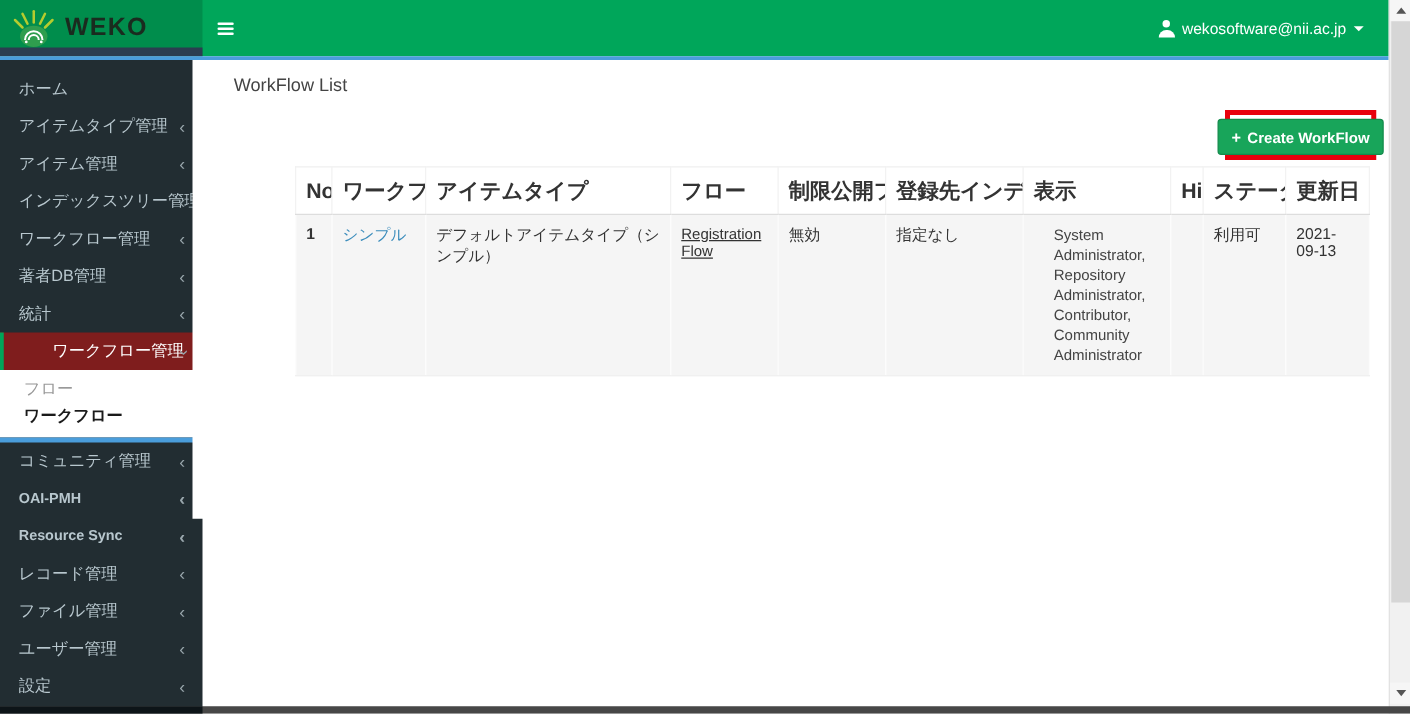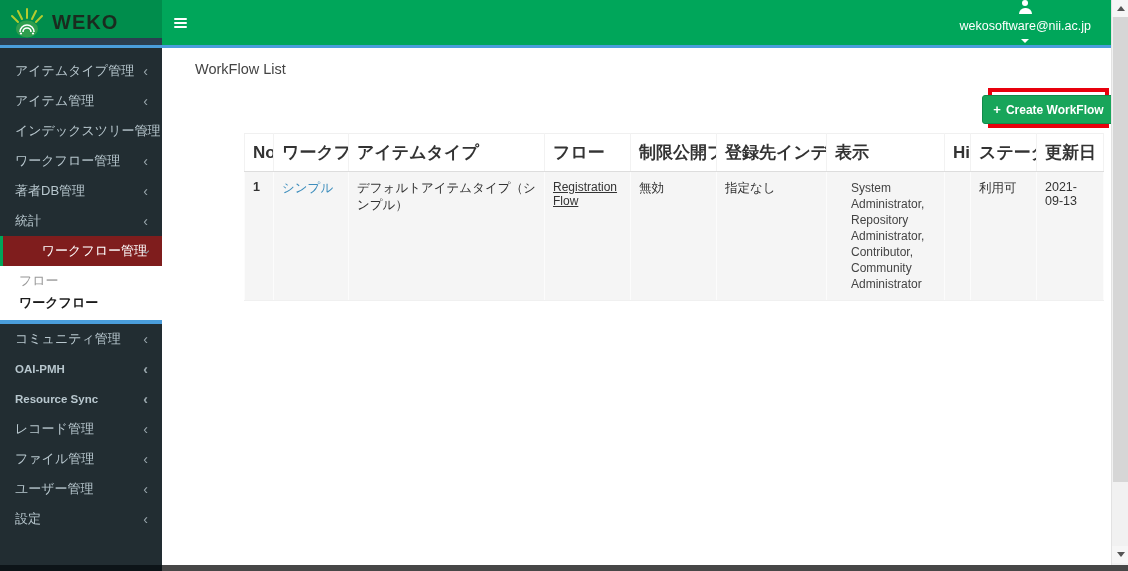--- a/index.html
+++ b/index.html
@@ -10,41 +10,41 @@
   .page { position:absolute; left:0; top:0; width:1111px; height:571px; }
 
   
   .navbar { position:absolute; left:0; top:0; width:1111px; height:45px; background:#00a65a; }
   .brand { position:absolute; left:0; top:0; width:162px; height:45px; background:#008d4c; display:flex; align-items:center; padding-left:10px; cursor:pointer; }
   .brand::after { content:""; position:absolute; left:0; bottom:0; width:162px; height:7px; background:#2b3e50; }
   .brand-text { font-size:20px; font-weight:bold; color:#1a2b1f; letter-spacing:1px; margin-left:8px; }
   .logo-svg { width:34px; height:30px; }
   .hamburger { position:absolute; left:172px; top:14px; width:18px; height:16px; padding:2px; cursor:pointer; }
   .hamburger span { display:block; width:13px; height:2px; background:#fff; margin:2px 0; border-radius:1px; }
-  .user-menu { position:absolute; right:10px; top:0; height:45px; display:flex; align-items:center; gap:6px; color:#fff; font-size:12.5px; padding:0 10px; cursor:pointer;flex-direction:column; }
+  .user-menu { position:absolute; right:10px; top:0; height:45px; display:flex; align-items:center; gap:6px; color:#fff; font-size:12.5px; padding:0 10px; cursor:pointer; }
   .person-icon { width:13px; height:13px; position:relative; }
   .person-icon::before { content:""; position:absolute; left:3.5px; top:0; width:6px; height:6px; border-radius:50%; background:#fff; }
   .person-icon::after { content:""; position:absolute; left:0; bottom:-1px; width:13px; height:6px; border-radius:6px 6px 0 0; background:#fff; }
   .caret-down { width:0; height:0; border-left:4px solid transparent; border-right:4px solid transparent; border-top:4px solid #fff; }
   .header-divider { position:absolute; left:0; top:45px; width:1111px; height:3px; background:#4a9ddb; }
 
   
   .sidebar { position:absolute; left:0; top:48px; width:162px; height:517px; background:#222d32; padding-top:8px; }
   .side-item { position:relative; height:30px; line-height:30px; padding:0 15px; color:#b8c7ce; font-size:13px; cursor:pointer; white-space:nowrap; }
   .side-item.latin { font-size:11.5px; font-weight:bold; }
   .side-item .chev { position:absolute; right:14px; top:0; font-size:14px; color:#9aa7ad; }
   .side-item .chev.down { display:inline-block; transform:rotate(-90deg); top:1px; }
   .side-item.active { background:#7f1d1d; color:#fff; border-left:3px solid #00a65a; padding-left:12px;text-align:right; }
   .submenu { background:#ffffff; padding:4px 0 6px 0; }
   .sub-item { height:22px; line-height:22px; padding:0 15px 0 19px; font-size:13px; color:#999999; cursor:pointer; }
   .sub-item.active { color:#1a1a1a; font-weight:bold; }
   .submenu-divider { height:4px; background:#4a9ddb; }
 
   
-  .content { position:absolute; left:162px; top:48px; width:949px; height:367px; background:#fff; }
+  .content { position:absolute; left:154px; top:48px; width:949px; height:367px; background:#fff; }
   .page-title { position:absolute; left:33px; top:13px; font-size:14.5px; color:#444; }
 
   .annotation-box { position:absolute; left:826px; top:40px; width:121px; height:40px; border:4px solid #e8000d; display:flex; align-items:flex-end; justify-content:center; }
   .create-btn { background:#18a55a; border:1px solid #128a4b; color:#fff; font-size:12px; font-weight:bold; padding:6px 10px; border-radius:3px; cursor:pointer; white-space:nowrap; font-family:inherit; }
   .create-btn .plus { font-size:13px; font-weight:bold; margin-right:5px; }
 
   
   .wf-table { position:absolute; left:82px; top:85px; width:859px; border-collapse:collapse; table-layout:fixed; }
   .wf-table th { background:#fff; font-size:17px; color:#333; text-align:left; font-weight:bold; padding:7px 8px; border-top:1px solid #f0f0f0; border-bottom:1px solid #ddd; border-right:1px solid #f2f2f2; border-left:1px solid #f2f2f2; white-space:nowrap; overflow:hidden; }
   .wf-table td { background:#f5f5f5; font-size:12.5px; color:#333; vertical-align:top; padding:8px; border-right:1px solid #fcfcfc; border-left:1px solid #fcfcfc; border-bottom:1px solid #f0f0f0; }
@@ -95,20 +95,21 @@
       </div>
     <div class="user-menu">
       <span class="person-icon"></span>
       <span>wekosoftware@nii.ac.jp</span>
       <span class="caret-down"></span>
     </div>
   </div>
   <div class="header-divider"></div>
 
   <div class="sidebar" id="sidebar">
+      <div class="side-item"><span class="lbl">ホーム</span></div>
       <div class="side-item"><span class="lbl">アイテムタイプ管理</span><span class="chev">‹</span></div>
       <div class="side-item"><span class="lbl">アイテム管理</span><span class="chev">‹</span></div>
       <div class="side-item"><span class="lbl">インデックスツリー管理</span><span class="chev">‹</span></div>
       <div class="side-item"><span class="lbl">ワークフロー管理</span><span class="chev">‹</span></div>
       <div class="side-item"><span class="lbl">著者DB管理</span><span class="chev">‹</span></div>
       <div class="side-item"><span class="lbl">統計</span><span class="chev">‹</span></div>
       <div class="side-item active"><span class="lbl">ワークフロー管理</span><span class="chev down">‹</span></div>
       <div class="submenu">
         <div class="sub-item">フロー</div>
         <div class="sub-item active">ワークフロー</div>

